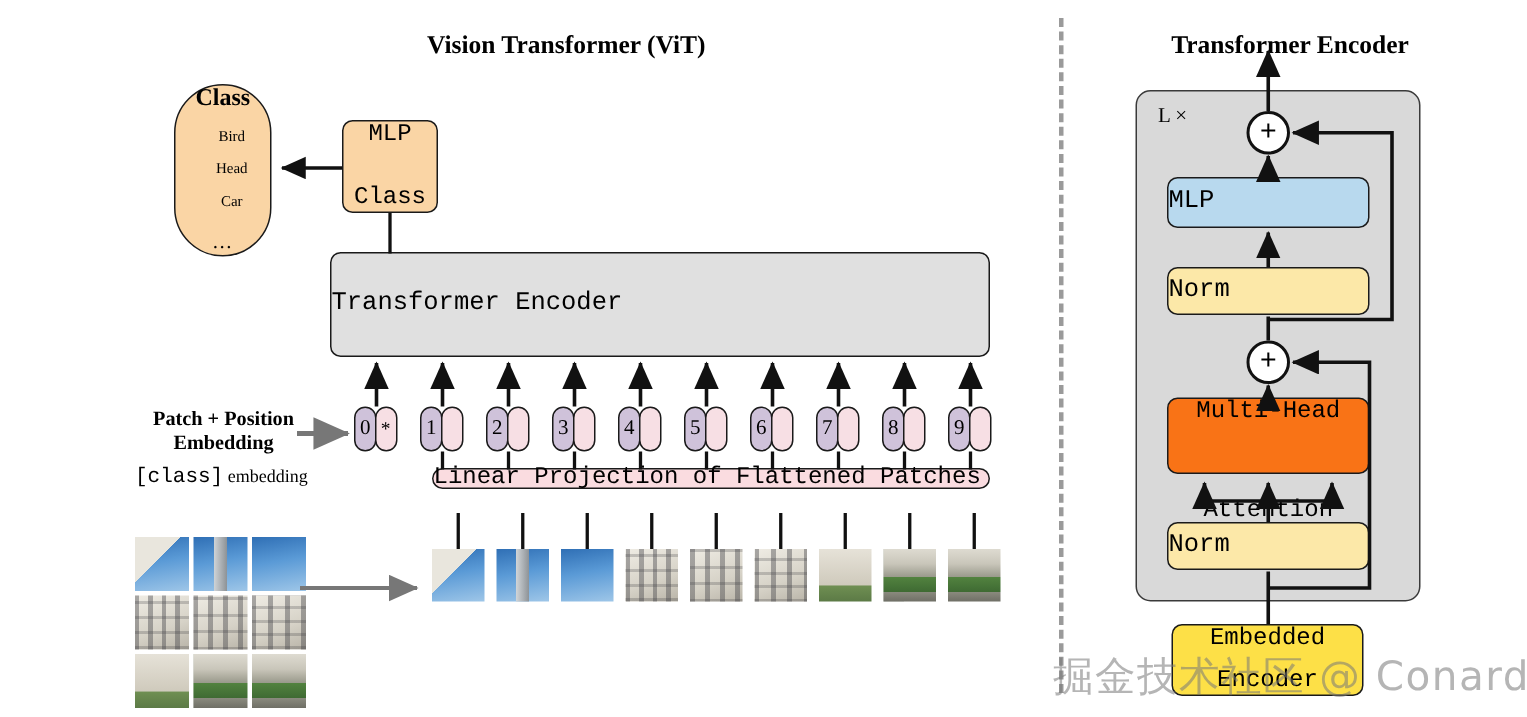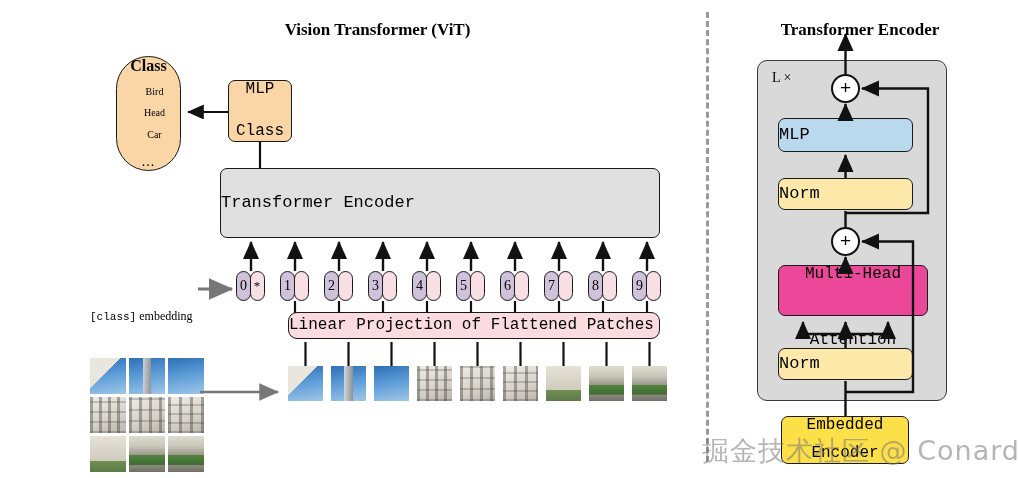--- a/index.html
+++ b/index.html
@@ -71,21 +71,21 @@
     background-size: cover;
   }
   .grid-patch { position: absolute; }
 
   
   .cap-bold {
     font-weight: bold; font-size: 13.5px; text-align: center;
     line-height: 1.18; white-space: nowrap;
   }
   .cap-small { font-size: 12px; line-height: 1.3; }
-  .mono { font-family: "Liberation Mono", "DejaVu Sans Mono", monospace; font-size: 11px; }
+  .mono { font-family: "Liberation Mono", "DejaVu Sans Mono", monospace; font-size: 14px; }
 
   
   .divider {
     border-left: 3px dashed #9a9a9a;
     width: 0; height: 450px;
   }
 
   
   .plus {
     border: 2px solid #111; border-radius: 50%;
@@ -129,24 +129,28 @@
 
   <div class="node node-multiline abs" style="left:228px; top:80px; width:64px; height:62px; background:#fad5a5; font-size:16px;">
     <div>MLP</div>
     <div>Class</div>
   </div>
 
   <div class="node abs" style="left:220px; top:168px; width:440px; height:70px; background:#e0e0e0; font-size:17px; border-width:1.8px;">
     <span>Transformer Encoder</span>
   </div>
 
-  <div class="node abs" style="left:288px; top:312px; width:372px; height:27px; background:#fadce0; font-size:16px; border-radius:9px;">
+  <div class="node abs" style="left:288px; top:312px; width:372px; height:14px; background:#fadce0; font-size:16px; border-radius:9px;">
     <span>Linear Projection of Flattened Patches</span>
   </div>
 
+  <div class="cap-bold abs" style="left:84px; top:271px; width:130px;">
+    <div>Patch + Position</div>
+    <div>Embedding</div>
+  </div>
 
   <div class="cap-small abs" style="left:90px; top:309px; width:140px;">
     <div><span class="mono">[class]</span><span> embedding</span></div>
   </div>
 
   <div id="tokens-layer">
       <div class="tok" style="left: 236px; top: 271px;">
         <div class="cap pos">0</div>
         <div class="cap star">*</div>
       </div>
@@ -228,21 +232,21 @@
   </div>
 
   <div class="node abs" style="left:778px; top:178px; width:135px; height:32px; background:#fce8a8; font-size:17px;">
     <span>Norm</span>
   </div>
 
   <div class="plus abs" style="left:831px; top:227px; width:29px; height:29px;">
     <span>+</span>
   </div>
 
-  <div class="node node-multiline abs" style="left:778px; top:265px; width:150px; height:51px; background:#ec4899; font-size:16px;gap:48px;">
+  <div class="node node-multiline abs" style="left:778px; top:265px; width:135px; height:51px; background:#f97316; font-size:16px;gap:48px;">
     <div>Multi-Head</div>
     <div>Attention</div>
   </div>
 
   <div class="node abs" style="left:778px; top:348px; width:135px; height:32px; background:#fce8a8; font-size:17px;">
     <span>Norm</span>
   </div>
 
   <div class="node node-multiline abs" style="left:781px; top:416px; width:128px; height:48px; background:#fde047; font-size:16px;">
     <div>Embedded</div>

